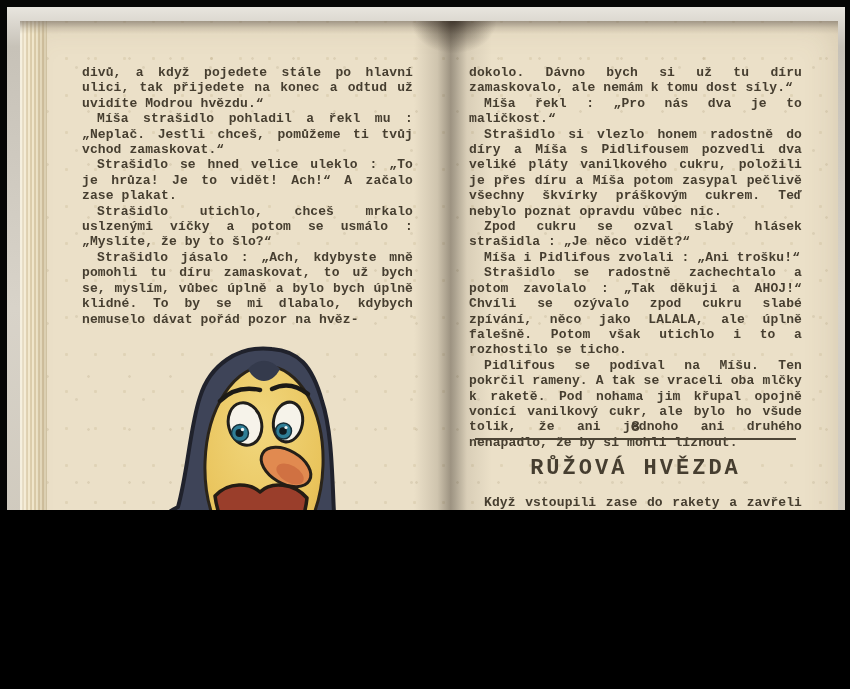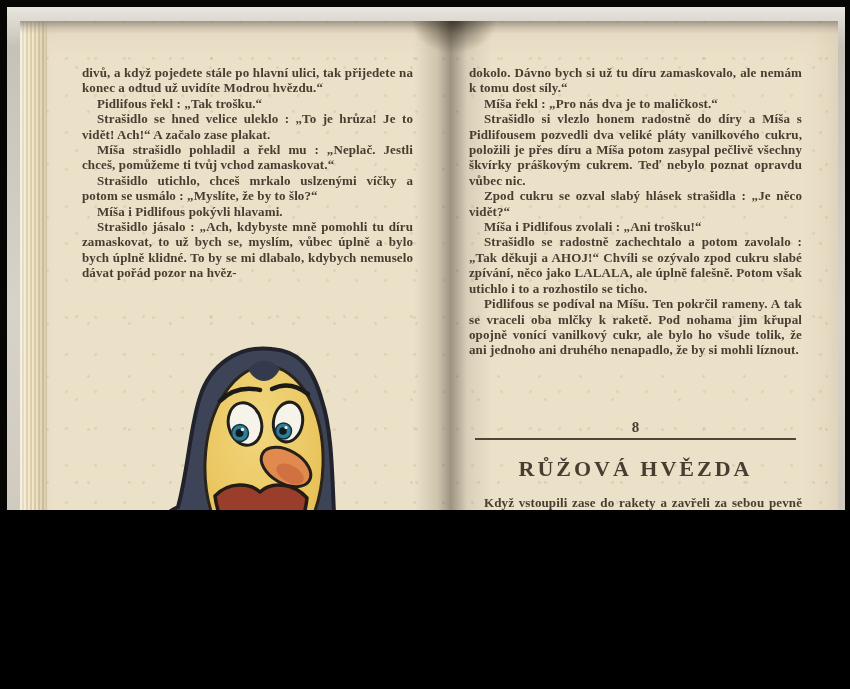--- a/index.html
+++ b/index.html
@@ -1,18 +1,18 @@
 <!DOCTYPE html>
 <html><head>
 <meta charset="utf-8">
 <style>
   html,body { margin:0; padding:0; background:#000; }
   .scan {
     position:relative; width:850px; height:510px; overflow:hidden;
-    background:#060605; font-family:Liberation Serif, serif;
+    background:#060605; font-family:Liberation Mono, monospace;
   }
   .cover {
     position:absolute; left:7px; top:7px; width:838px; height:667px;
     background:linear-gradient(180deg,#e8e5de 0%,#c7c2b8 6%,#d8d3c9 45%,#cfc9bd 80%,#a9a296 100%);
   }
   .paper {
     position:absolute; left:20px; top:21px; width:818px; height:650px;
     background-color:#ebe0c8;
     background-image:
       radial-gradient(circle, rgba(146,125,84,.16) 0 1px, transparent 1.6px),
@@ -71,25 +71,23 @@
 
 <div class="scan">
   <div class="cover"></div>
 
   <div class="paper">
     <div class="page-stack"></div>
     <div class="top-edge"></div>
 
     <div class="textcol" id="left-col">
       <p>divů, a když pojedete stále po hlavní ulici, tak přijedete na konec a odtud už uvidíte Modrou hvězdu.“</p>
-      <p class="indent">Pidlifous řekl : „Tak trošku.“</p>
+      <p class="indent">Míša strašidlo pohladil a řekl mu : „Neplač. Jestli chceš, pomůžeme ti tvůj vchod zamaskovat.“</p>
       <p class="indent">Strašidlo se hned velice uleklo : „To je hrůza! Je to vidět! Ach!“ A začalo zase plakat.</p>
-      <p class="indent">Míša strašidlo pohladil a řekl mu : „Neplač. Jestli chceš, pomůžeme ti tvůj vchod zamaskovat.“</p>
       <p class="indent">Strašidlo utichlo, chceš mrkalo uslzenými víčky a potom se usmálo : „Myslíte, že by to šlo?“</p>
-      <p class="indent">Míša i Pidlifous pokývli hlavami.</p>
       <p class="indent">Strašidlo jásalo : „Ach, kdybyste mně pomohli tu díru zamaskovat, to už bych se, myslím, vůbec úplně a bylo bych úplně klidné. To by se mi dlabalo, kdybych nemuselo dávat pořád pozor na hvěz-</p>
     </div>
 
     <svg id="ghost-svg" width="276" height="300" viewBox="0 0 276 300">
 
       <path stroke="#20222c" stroke-width="4" stroke-linejoin="round" d="M154 18 C120 14 92 34 82 66 C72 96 70 140 60 176 C36 188 14 214 10 246 C8 272 22 291 52 293 L225 292 C252 290 266 274 263 248 C258 216 240 192 216 182 C214 144 214 100 204 70 C194 34 180 20 154 18 Z" fill="#3e4458"></path>
       <ellipse cx="60" cy="232" rx="38" ry="48" fill="#4a5268" opacity="0.35"></ellipse>
       <ellipse cx="232" cy="234" rx="34" ry="46" fill="#333850" opacity="0.45"></ellipse>
 
       <defs>

